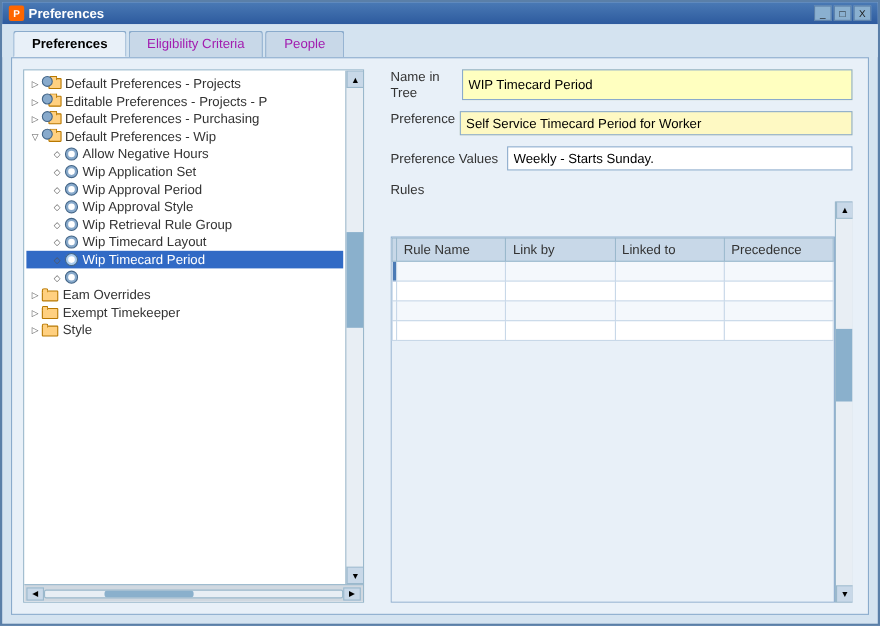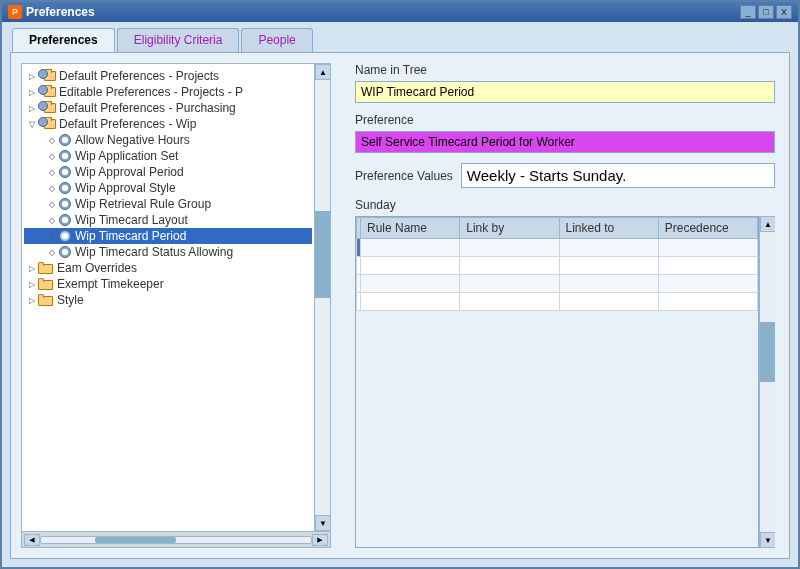--- a/index.html
+++ b/index.html
@@ -147,34 +147,34 @@
       flex: 1;
       padding: 10px 14px;
       display: flex;
       flex-direction: column;
       gap: 10px;
       overflow: hidden;
     }
 
     .field-group {
       display: flex;
-      flex-direction: column;
+      flex-direction: row;
       gap: 4px;
     }
 
     .field-label {
       font-size: 12px;
       color: #333;
       font-weight: normal;
     }
 
     .field-input {
       border: 1px solid #8aabcc;
       padding: 3px 5px;
-      background: #d946ef;
+      background: #fef9c3;
       font-size: 12px;
       width: 100%;
     }
 
     .field-input.highlighted {
       background: #ffffc0;
     }
 
     .field-row {
       display: flex;
@@ -186,21 +186,21 @@
       font-size: 12px;
       color: #333;
       white-space: nowrap;
       flex-shrink: 0;
     }
 
     .pref-values-input {
       border: 1px solid #8aabcc;
       padding: 3px 5px;
       background: white;
-      font-size: 15px;
+      font-size: 12px;
       flex: 1;
     }
 
     .checkboxes-row {
       display: flex;
       gap: 40px;
       margin-left: 4px;
     }
 
     .checkbox-item {
@@ -231,20 +231,21 @@
       margin-bottom: 4px;
     }
 
     .rules-table-container {
       border: 1px solid #8aabcc;
       flex: 1;
       overflow: hidden;
       display: flex;
       flex-direction: column;
       position: relative;
+      margin-top: 32px;
     }
 
     .rules-table {
       width: 100%;
       border-collapse: collapse;
       table-layout: fixed;
     }
 
     .rules-table thead th {
       background: #c8d8e8;
@@ -627,21 +628,20 @@
           </div>
 
           <div class="tree-item" style="padding-left: 22px;">
             <span class="expand-arrow">◇</span>
             <span class="tree-item-icon">
               <span class="icon-gear">
                   <span class="ig-outer"></span>
                   <span class="ig-inner"></span>
                 </span>
             </span>
-            <span>Wip Timecard Status Allowing</span>
           </div>
 
           <div class="tree-item">
             <span class="expand-arrow">▷</span>
             <span class="tree-item-icon">
               <span class="icon-folder">
                   <span class="if-body"></span>
                   <span class="if-tab"></span>
                 </span>
             </span>
@@ -700,21 +700,21 @@
         <input class="field-input" type="text" value="Self Service Timecard Period for Worker" style="">
       </div>
 
       <div class="field-row">
         <span class="pref-values-label">Preference Values</span>
         <input class="pref-values-input" type="text" value="Weekly - Starts Sunday." style="">
       </div>
 
 
       <div class="rules-section">
-        <span class="rules-label">Sunday</span>
+        <span class="rules-label">Rules</span>
         <div class="rules-wrapper">
           <div class="rules-table-container">
             <table class="rules-table">
               <thead>
                 <tr>
                   <th style="width:4px; padding:0; background:#c8d8e8;"></th>
                   <th><span>Rule Name</span></th>
                   <th><span>Link by</span></th>
                   <th><span>Linked to</span></th>
                   <th><span>Precedence</span></th>

